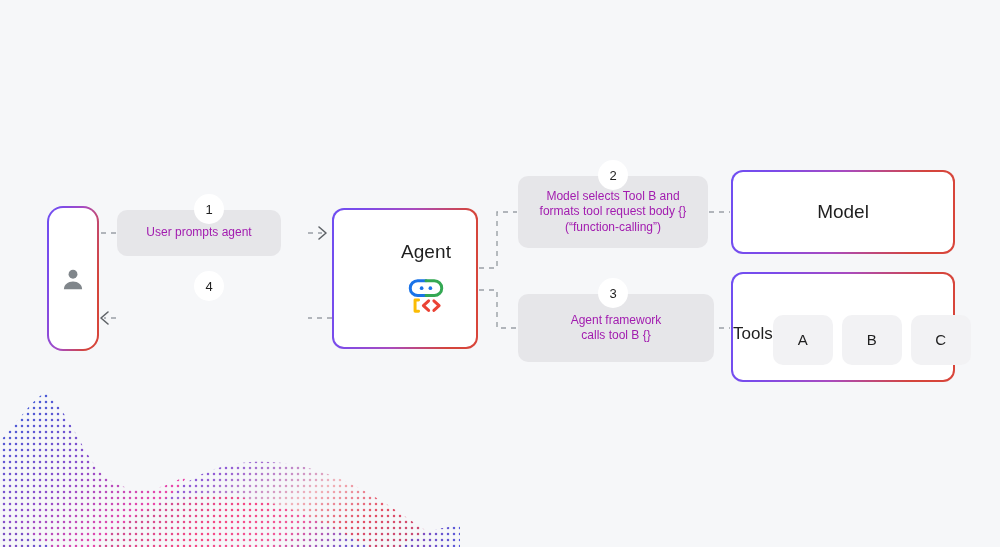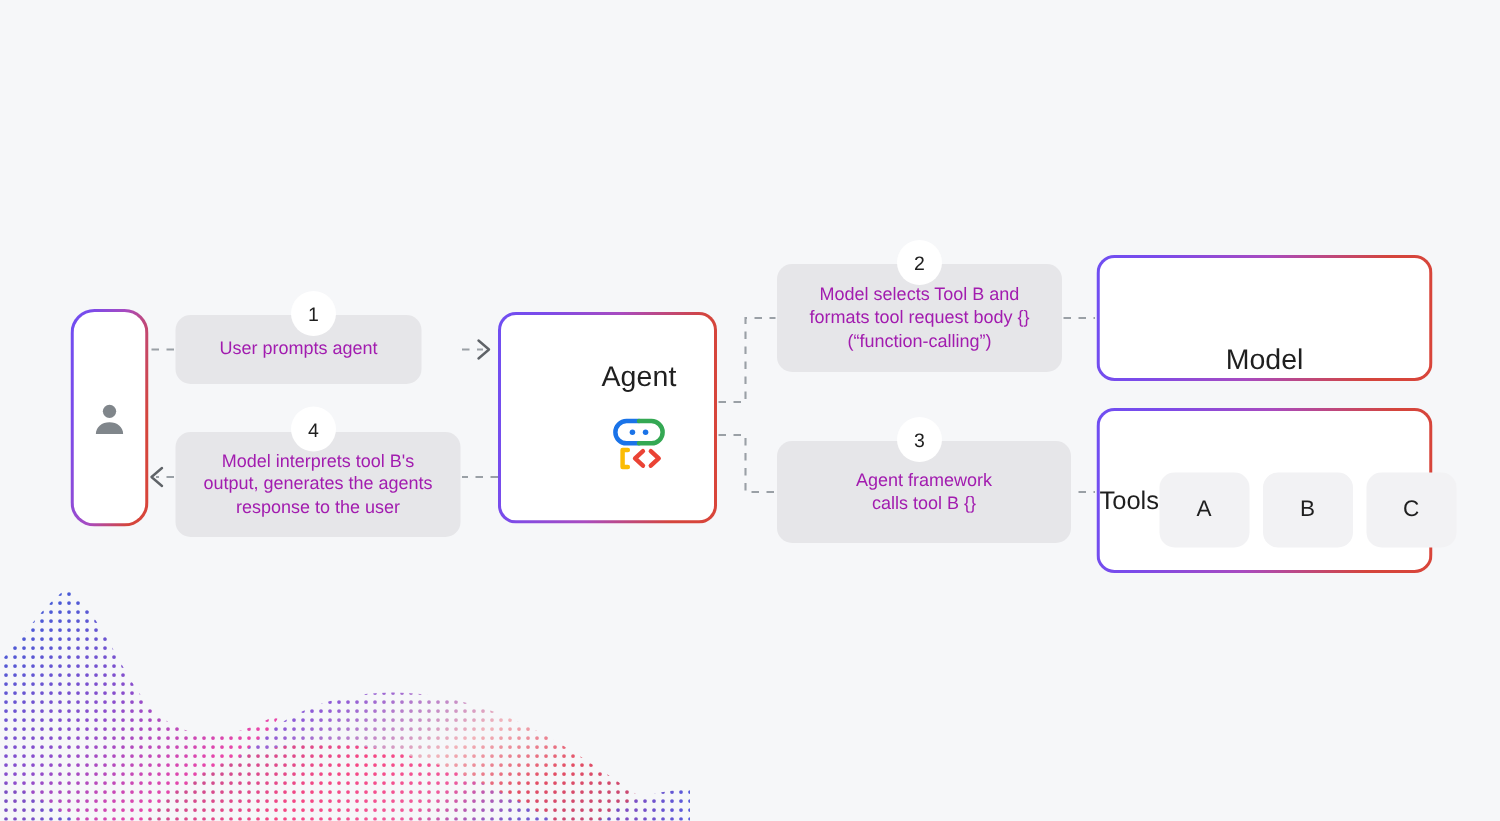--- a/index.html
+++ b/index.html
@@ -77,21 +77,21 @@
   .agent-icon { width: 42px; height: 42px; display: block; }
 
   
   #model-card {
     left: 731px;
     top: 170px;
     width: 224px;
     height: 84px;
     border-radius: 12px;
     display: flex;
-    align-items: flex-end;
+    align-items: center;
     justify-content: center;
   }
   #model-title { font-size: 19px; color: #1f1f1f; }
 
   
   #tools-card {
     left: 731px;
     top: 272px;
     width: 224px;
     height: 110px;
@@ -209,25 +209,20 @@
       <circle cx="12" cy="7.6" r="4.1" fill="#80868b"></circle>
       <path d="M3.6 21.5c0-4.3 3.8-7.2 8.4-7.2s8.4 2.9 8.4 7.2z" fill="#80868b"></path>
     </svg>
   </div>
 
   <div id="step1-box" class="step-box">
     <span class="step-text">User prompts agent</span>
   </div>
   <div id="step1-badge" class="step-badge">1</div>
 
-  <div id="step4-box" class="step-box">
-    <span class="step-text">Model interprets tool B's
-output, generates the agents
-response to the user</span>
-  </div>
   <div id="step4-badge" class="step-badge">4</div>
 
   <div id="agent-card" class="grad-card">
     <div id="agent-title">Agent</div>
     <svg class="agent-icon" viewBox="0 0 48 48" xmlns="http://www.w3.org/2000/svg">
 
       <path d="M24 6.5 H14.5 a8.5 8.5 0 0 0 0 17 H24" fill="none" stroke="#1a73e8" stroke-width="3.4" stroke-linecap="round"></path>
       <path d="M24 6.5 H33.5 a8.5 8.5 0 0 1 0 17 H24" fill="none" stroke="#34a853" stroke-width="3.4" stroke-linecap="round"></path>
       <circle cx="19" cy="15" r="2.1" fill="#1a73e8"></circle>
       <circle cx="29" cy="15" r="2.1" fill="#1a73e8"></circle>

